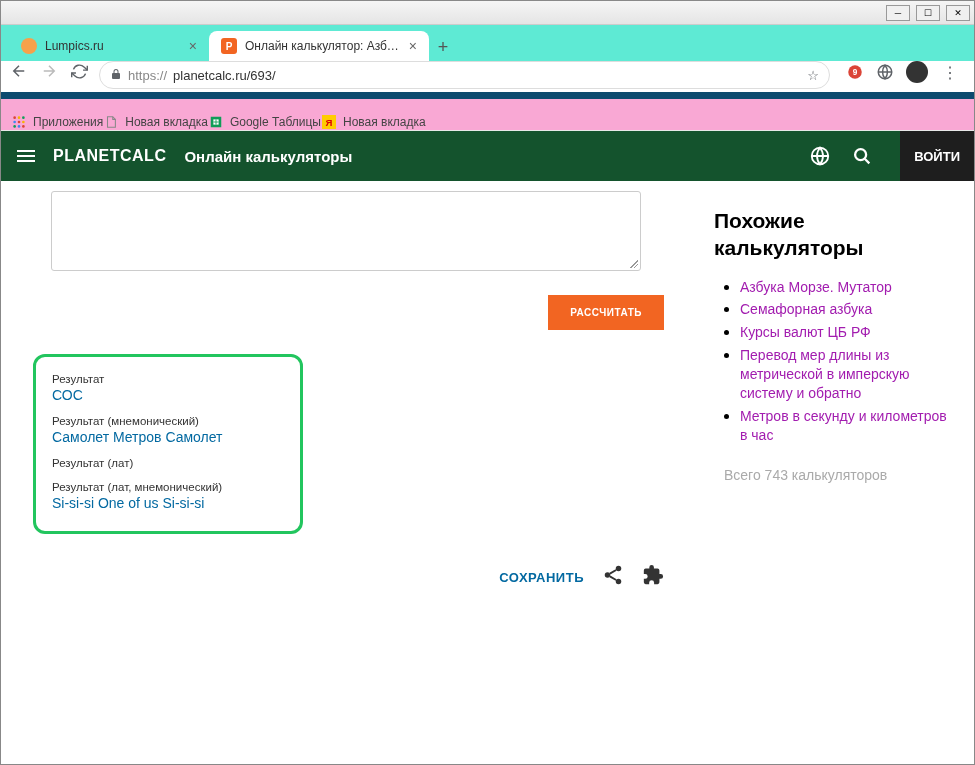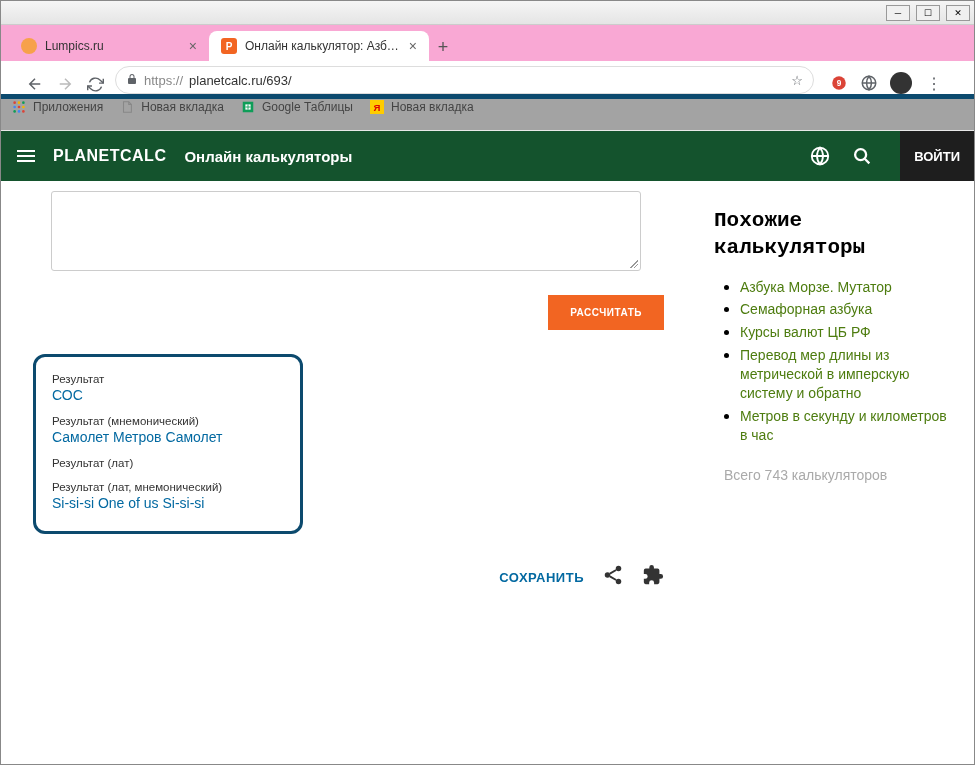--- a/index.html
+++ b/index.html
@@ -1,65 +1,65 @@
 <!DOCTYPE html>
 <html><head>
 <meta charset="utf-8">
 <style>
   * { box-sizing: border-box; margin: 0; padding: 0; }
   body { font-family: Arial, sans-serif; background: #fff; }
   .window { width: 975px; height: 765px; border: 1px solid #888; position: relative; overflow: hidden; }
   .titlebar { height: 24px; background: linear-gradient(#f5f5f5,#e5e5e5); border-bottom: 1px solid #ccc; display: flex; justify-content: flex-end; align-items: center; padding: 0 4px; gap: 6px; }
   .winbtn { width: 24px; height: 16px; border: 1px solid #999; background: #f0f0f0; font-size: 9px; display: flex; align-items: center; justify-content: center; cursor: pointer; }
-  .tabs-row { height: 36px; background: #f9a8d4; display: flex; align-items: flex-end; padding: 0 8px; }
+  .tabs-row { height: 36px; background: #5eead4; display: flex; align-items: flex-end; padding: 0 8px; }
   .tab { height: 30px; padding: 0 12px; display: flex; align-items: center; gap: 8px; font-size: 12px; color: #333; border-radius: 8px 8px 0 0; min-width: 200px; max-width: 220px; }
   .tab.active { background: #fff; }
   .tab.inactive { background: transparent; }
   .favicon { width: 16px; height: 16px; border-radius: 50%; display: flex; align-items: center; justify-content: center; font-size: 10px; font-weight: bold; color: #fff; }
   .favicon.orange { background: #f7a14a; }
   .favicon.p { background: #f26522; border-radius: 3px; }
   .tab-title { flex: 1; overflow: hidden; white-space: nowrap; text-overflow: ellipsis; }
   .close-x { color: #666; cursor: pointer; font-size: 14px; }
   .newtab { width: 28px; height: 28px; display: flex; align-items: center; justify-content: center; font-size: 18px; color: #555; cursor: pointer; }
-  .addrbar { height: 38px; background: #fff; display: flex; align-items: flex-end; padding: 0 24px; gap: 10px; border-bottom: 5px solid #0c4a6e; }
+  .addrbar { height: 38px; background: #fff; display: flex; align-items: flex-start; padding: 0 8px; gap: 10px; border-bottom: 7px solid #0c4a6e; }
   .nav-icon { width: 20px; height: 20px; display: flex; align-items: center; justify-content: center; color: #5f6368; cursor: pointer; }
   .nav-icon.disabled { color: #bbb; }
   .url-box { flex: 1; height: 28px; border: 1px solid #ddd; border-radius: 14px; display: flex; align-items: center; padding: 0 10px; gap: 6px; font-size: 13px; color: #333; }
   .lock-icon { color: #5f6368; }
   .ext-icons { display: flex; align-items: center; gap: 12px; padding: 0 6px; }
   .ext-icon { width: 18px; height: 18px; display: flex; align-items: center; justify-content: center; }
   .avatar { width: 22px; height: 22px; border-radius: 50%; background: #333; }
-  .bookmarks { height: 32px; background: #a3a3a3; display: flex; align-items: flex-start; padding: 0 10px; gap: 16px; border-bottom: 1px solid #e8e8e8; font-size: 12px; color: #444; }
+  .bookmarks { height: 32px; background: #f9a8d4; display: flex; align-items: flex-end; padding: 0 10px; border-bottom: 1px solid #e8e8e8; font-size: 12px; color: #444; }
   .bm-item { display: flex; align-items: center; gap: 6px; cursor: pointer; }
   .bm-icon { width: 16px; height: 16px; display: flex; align-items: center; justify-content: center; }
   .app-header { height: 50px; background: #14532d; display: flex; align-items: center; padding: 0 16px; gap: 18px; color: #fff; }
   .hamburger { display: flex; flex-direction: column; gap: 3px; cursor: pointer; }
   .hamburger span { width: 18px; height: 2px; background: #fff; }
   .logo-text { font-weight: bold; font-size: 16px; letter-spacing: 0.5px; }
   .subtitle { font-weight: bold; font-size: 15px; }
   .header-spacer { flex: 1; }
   .hdr-icon { width: 24px; height: 24px; display: flex; align-items: center; justify-content: center; cursor: pointer; }
   .login-btn { font-weight: bold; font-size: 13px; padding: 0 14px; height: 50px; display: flex; align-items: center; background: #1e1e1e; cursor: pointer; margin-left: 8px; margin-right: -16px; }
   .content { display: flex; padding: 10px 20px 0 20px; height: calc(765px - 24px - 36px - 38px - 32px - 50px); overflow: hidden; }
   .main-col { flex: 1; padding-right: 20px; }
   .textarea-mock { width: 590px; height: 80px; border: 1px solid #ccc; border-radius: 3px; margin-left: 30px; resize: both; position: relative; }
   .textarea-mock::after { content: ''; position: absolute; right: 2px; bottom: 2px; width: 8px; height: 8px; background: linear-gradient(135deg, transparent 50%, #999 50%, #999 60%, transparent 60%, transparent 70%, #999 70%, #999 80%, transparent 80%); }
   .calc-row { display: flex; justify-content: flex-end; margin: 24px 30px 24px 0; }
   .calc-btn { background: #f26522; color: #fff; border: none; padding: 12px 22px; font-weight: bold; font-size: 10px; cursor: pointer; letter-spacing: 0.5px; }
-  .results-box { border: 3px solid #0c4a6e; border-radius: 12px; padding: 16px 16px 20px 16px; margin: 10px 0 0 12px; width: 270px; }
+  .results-box { border: 3px solid #22c55e; border-radius: 12px; padding: 16px 16px 20px 16px; margin: 10px 0 0 12px; width: 270px; }
   .result-label { font-size: 11.5px; color: #333; margin-top: 12px; }
   .result-label:first-child { margin-top: 0; }
   .result-value { font-size: 14px; color: #0369a1; margin-top: 2px; }
   .save-row { display: flex; justify-content: flex-end; align-items: center; gap: 18px; margin: 30px 30px 0 0; }
   .save-link { font-weight: bold; font-size: 13px; color: #0369a1; cursor: pointer; letter-spacing: 0.5px; }
   .side-col { width: 240px; padding-top: 16px; }
-  .side-title { font-size: 21px; font-weight: bold; margin-bottom: 16px; line-height: 1.3; font-family: Liberation Mono, monospace; }
+  .side-title { font-size: 21px; font-weight: bold; margin-bottom: 16px; line-height: 1.3; }
   .side-list { list-style: disc; padding-left: 26px; }
   .side-list li { margin-bottom: 4px; }
-  .side-list a { color: #4d7c0f; text-decoration: none; font-size: 14px; line-height: 1.35; }
+  .side-list a { color: #a21caf; text-decoration: none; font-size: 14px; line-height: 1.35; }
   .side-total { color: #aaa; font-size: 14px; margin-top: 20px; line-height: 1.5; padding-left: 10px; }
 </style>
 </head>
 <body>
 
 <div class="window">
 
   <div class="titlebar">
     <div class="winbtn">─</div>
     <div class="winbtn">☐</div>

